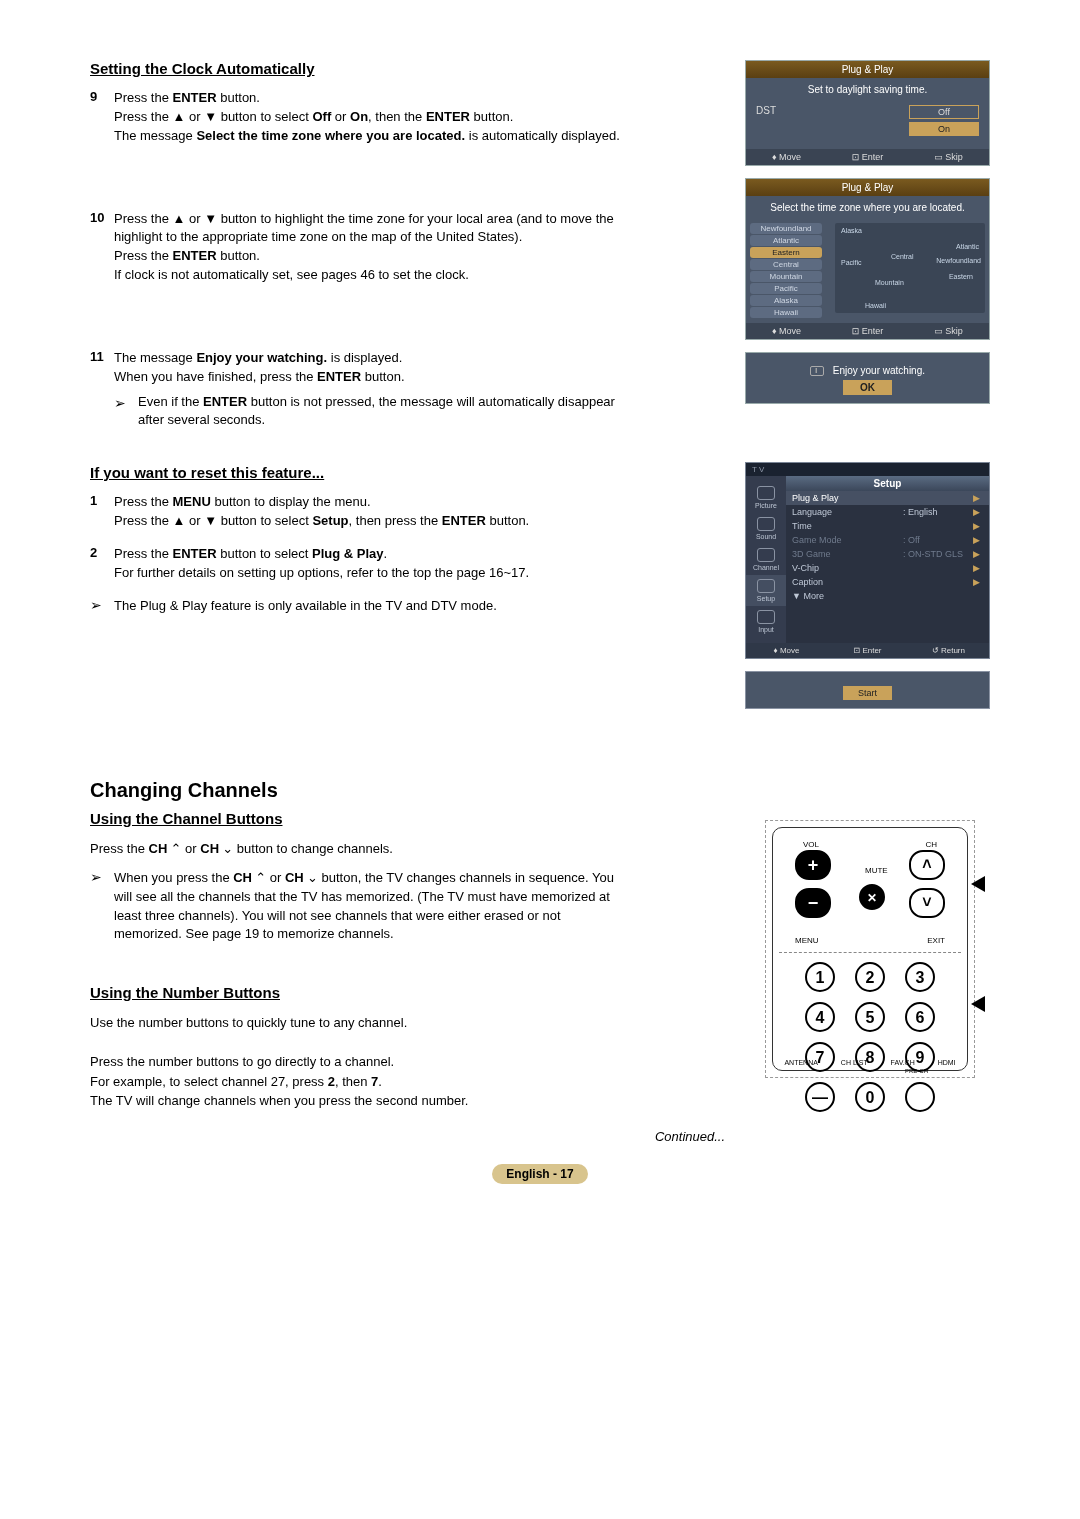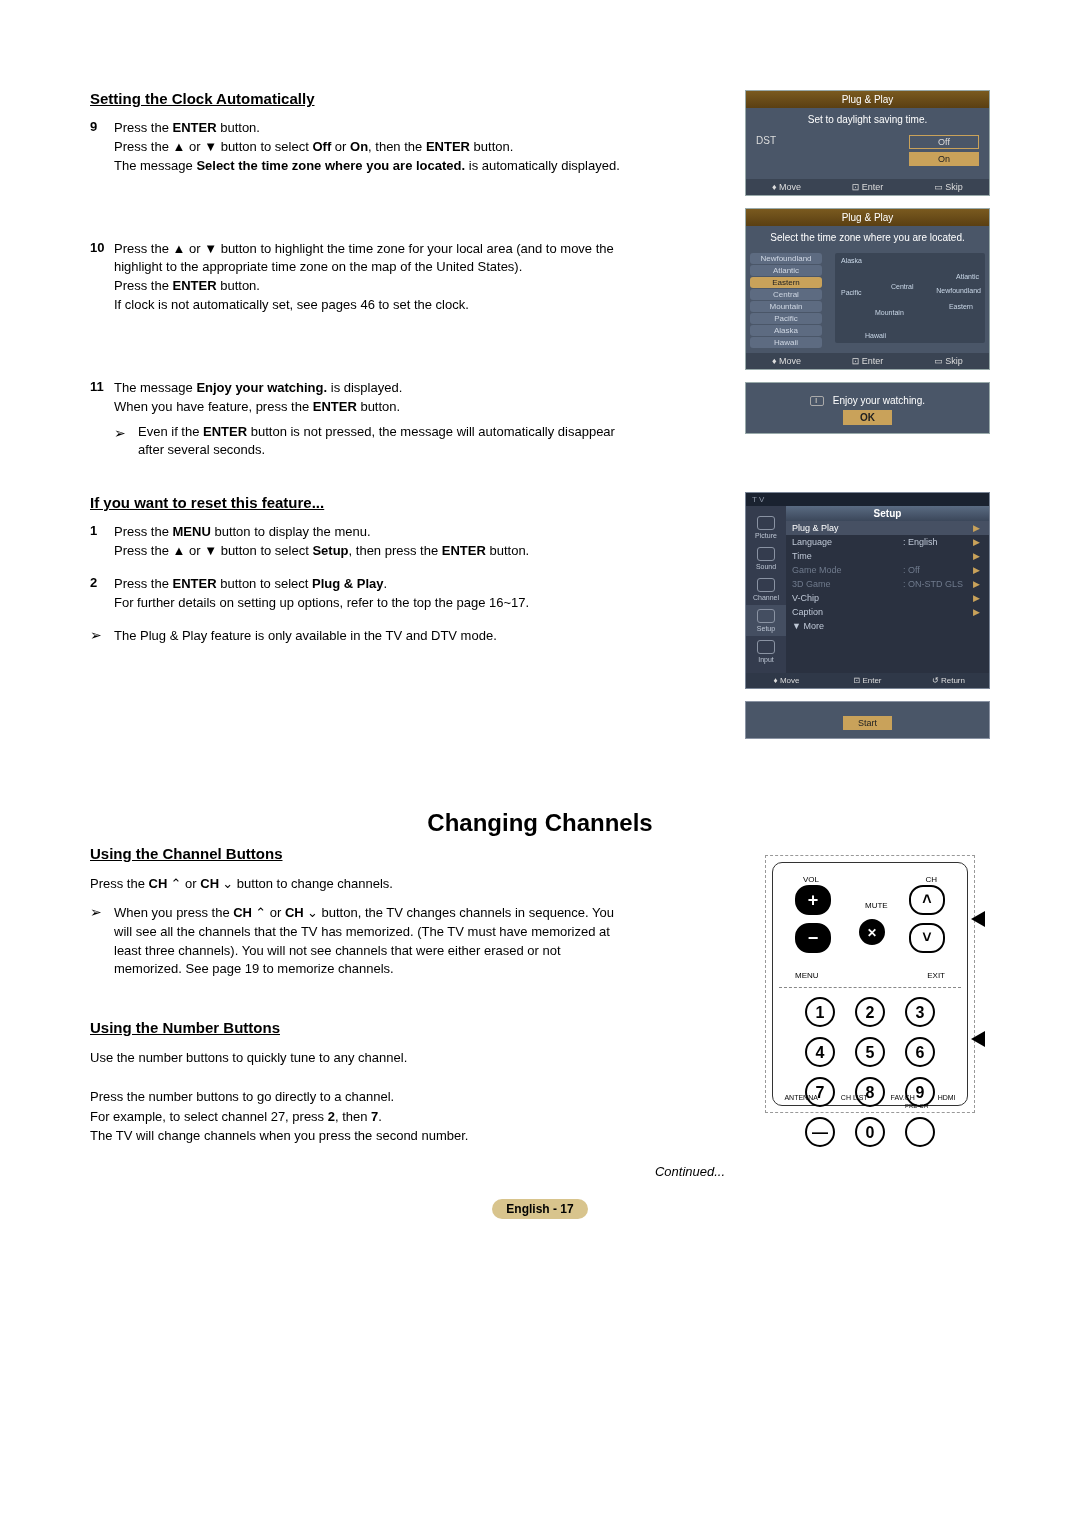--- a/index.html
+++ b/index.html
@@ -7,21 +7,21 @@
     margin: 0;
     padding: 0;
     background: #fff;
     font-family: Arial, Helvetica, sans-serif;
     font-size: 13px;
     color: #000;
     width: 1080px;
   }
   .page {
     width: 1080px;
-    padding: 90px 90px 40px 90px;
+    padding: 60px 90px 40px 90px;
     position: relative;
   }
   .section-heading {
     font-weight: bold;
     text-decoration: underline;
     font-size: 15px;
     margin-bottom: 12px;
   }
   .left-col {
     width: 540px;
@@ -53,25 +53,24 @@
   .note-arrow {
     width: 24px;
     flex-shrink: 0;
     font-size: 14px;
   }
   .note-body {
     flex: 1;
     line-height: 1.45;
   }
   .big-heading {
-    font-size: 24px;
+    font-size: 20px;
     font-weight: bold;
     margin-top: 60px;
     margin-bottom: 8px;
-    text-align: center;
   }
   .continued {
     font-style: italic;
     text-align: center;
     margin-top: 18px;
     margin-left: 300px;
   }
   .page-num-box {
     background: #d8c48d;
     border-radius: 12px;
@@ -334,21 +333,21 @@
         <span>If clock is not automatically set, see pages 46 to set the clock.</span>
       </div>
     </div>
 
     <div class="spacer-md"></div>
 
     <div class="step-row">
       <div class="step-num">11</div>
       <div class="step-body">
         <span>The message </span><b>Enjoy your watching.</b><span> is displayed.</span><br>
-        <span>When you have feature, press the </span><b>ENTER</b><span> button.</span>
+        <span>When you have finished, press the </span><b>ENTER</b><span> button.</span>
         <div class="note-row">
           <div class="note-arrow">➢</div>
           <div class="note-body">
             <span>Even if the </span><b>ENTER</b><span> button is not pressed, the message will automatically disappear after several seconds.</span>
           </div>
         </div>
       </div>
     </div>
 
     <div class="section-heading" style="margin-top:24px">If you want to reset this feature...</div>

